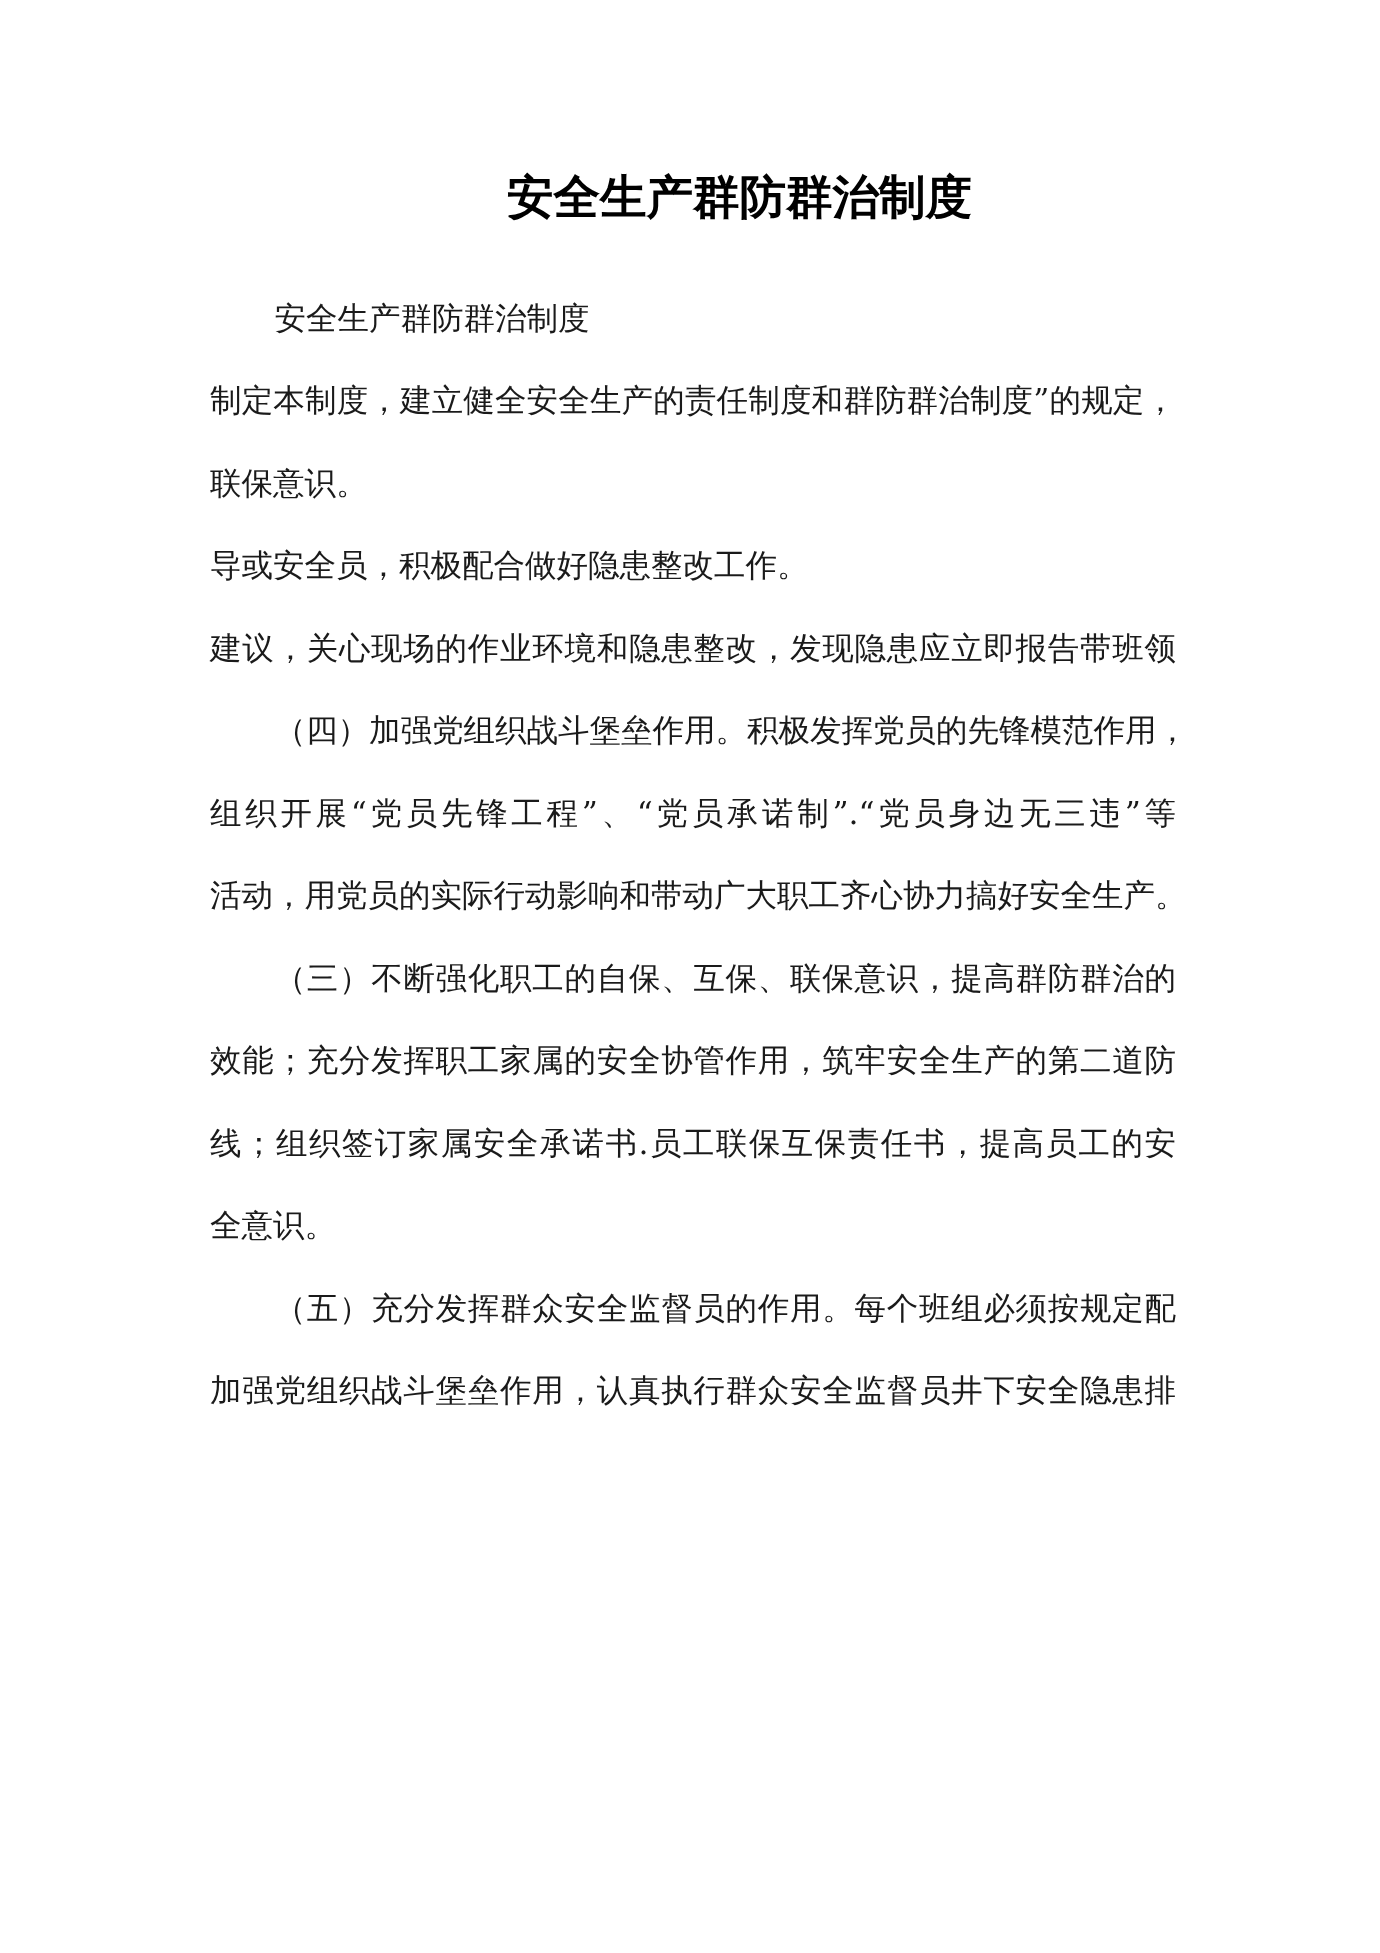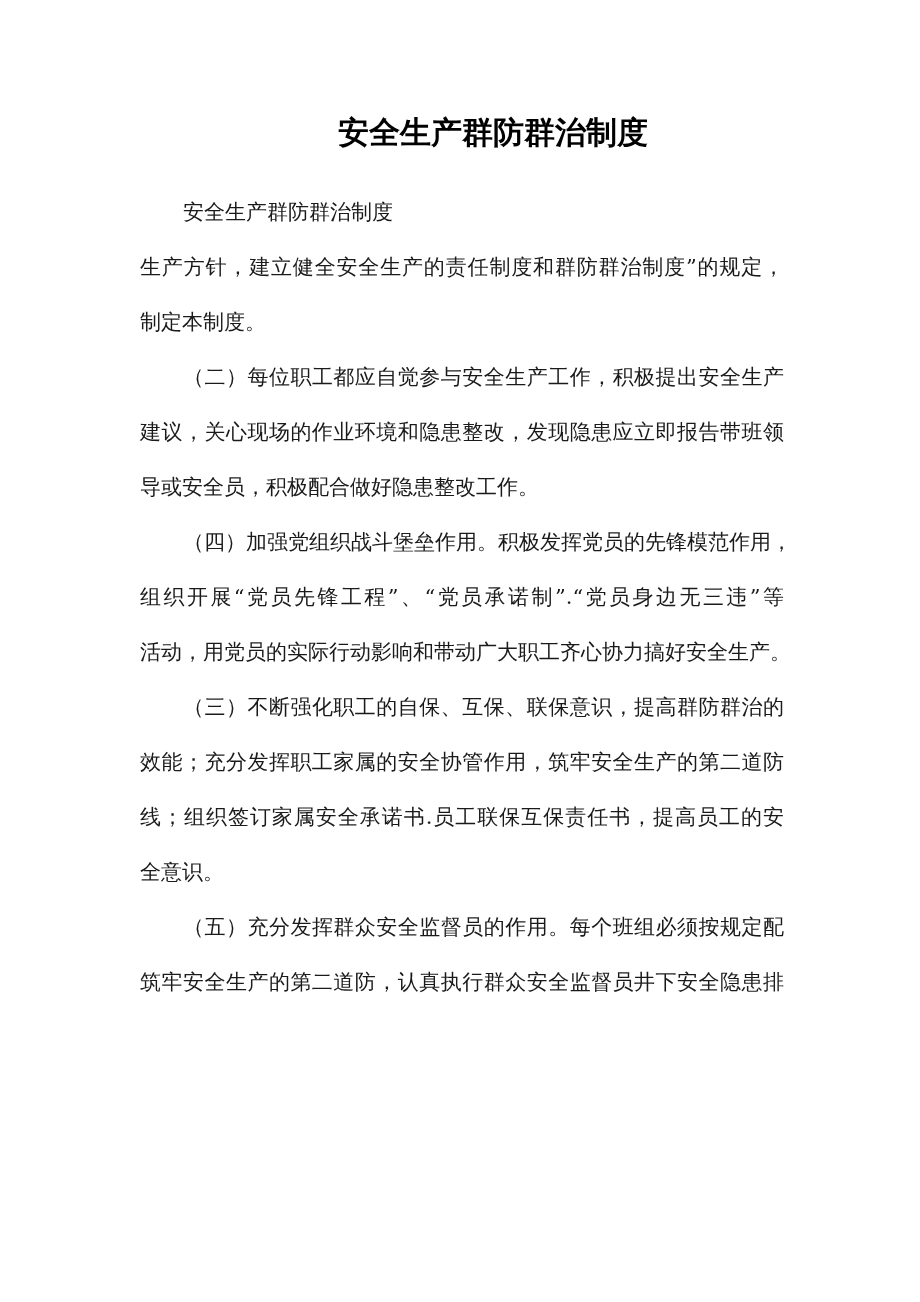--- a/index.html
+++ b/index.html
@@ -58,41 +58,40 @@
 </head>
 <body>
 
 <div class="page">
   <div class="doc-title">安全生产群防群治制度</div>
 
   <div class="body-text">
     <div class="line indent last">安全生产群防群治制度</div>
 
     <div>
-      <div class="line">生产方针，建立健全安全生产的责任制度和群防群治制度”的规定，</div>
-      <div class="line last">制定本制度。</div>
+      <div class="line">制定本制度，建立健全安全生产的责任制度和群防群治制度”的规定，</div>
+      <div class="line last">联保意识。</div>
     </div>
 
     <div>
-      <div class="line indent">（二）每位职工都应自觉参与安全生产工作，积极提出安全生产</div>
+      <div class="line last">导或安全员，积极配合做好隐患整改工作。</div>
       <div class="line">建议，关心现场的作业环境和隐患整改，发现隐患应立即报告带班领</div>
-      <div class="line last">导或安全员，积极配合做好隐患整改工作。</div>
     </div>
 
     <div>
       <div class="line indent">（四）加强党组织战斗堡垒作用。积极发挥党员的先锋模范作用，</div>
       <div class="line">组织开展“党员先锋工程”、“党员承诺制”.“党员身边无三违”等</div>
       <div class="line">活动，用党员的实际行动影响和带动广大职工齐心协力搞好安全生产。</div>
     </div>
 
     <div>
       <div class="line indent">（三）不断强化职工的自保、互保、联保意识，提高群防群治的</div>
       <div class="line">效能；充分发挥职工家属的安全协管作用，筑牢安全生产的第二道防</div>
       <div class="line">线；组织签订家属安全承诺书.员工联保互保责任书，提高员工的安</div>
       <div class="line last">全意识。</div>
     </div>
 
     <div>
       <div class="line indent">（五）充分发挥群众安全监督员的作用。每个班组必须按规定配</div>
-      <div class="line">筑牢安全生产的第二道防，认真执行群众安全监督员井下安全隐患排</div>
+      <div class="line">加强党组织战斗堡垒作用，认真执行群众安全监督员井下安全隐患排</div>
     </div>
   </div>
 </div>
 
 </body></html>

